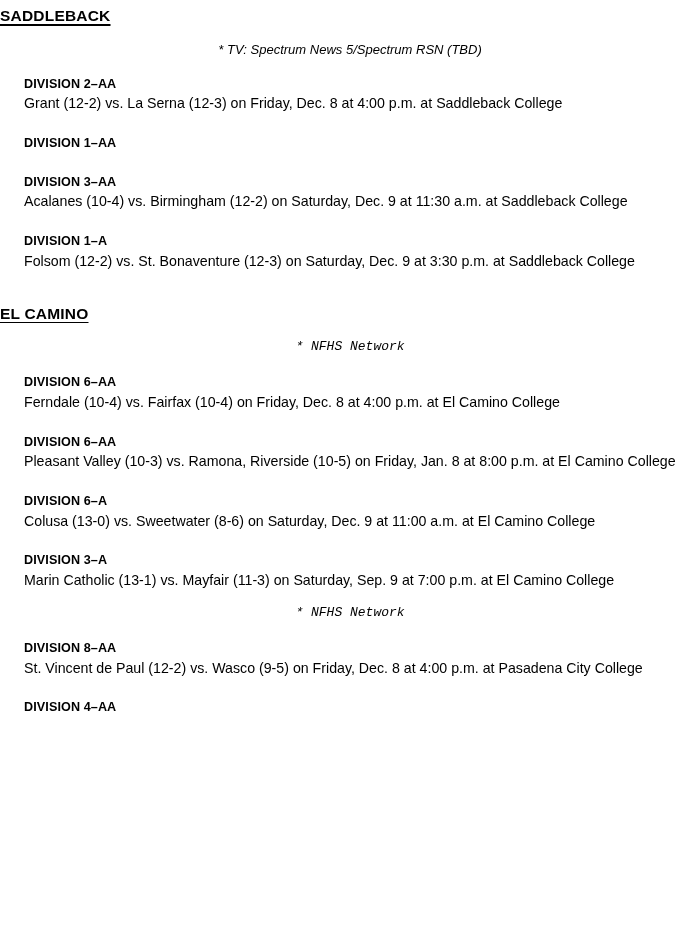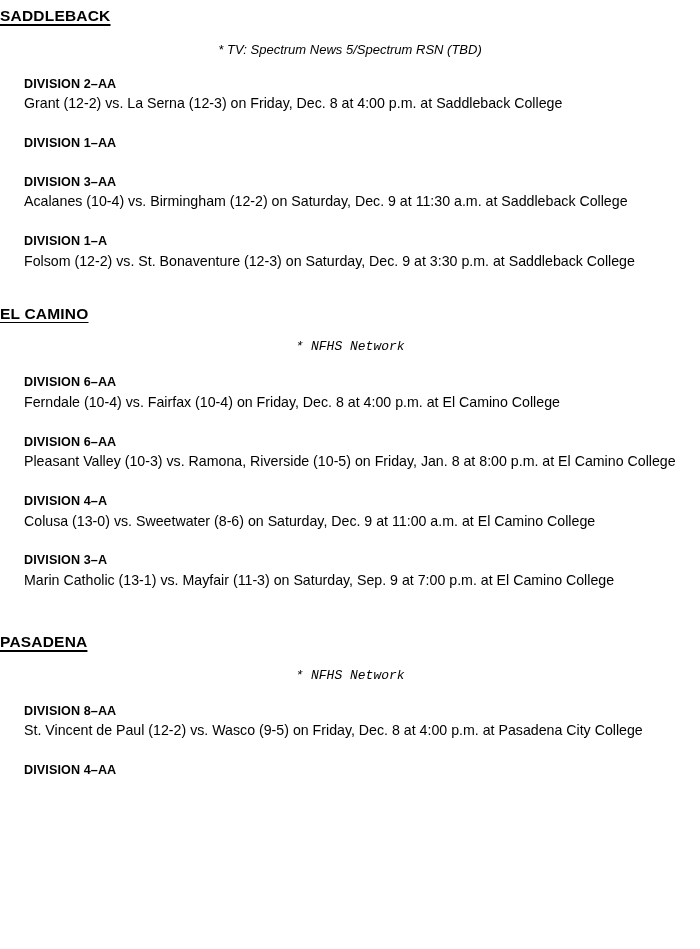--- a/index.html
+++ b/index.html
@@ -108,31 +108,30 @@
 
     <div class="game after-note">
       <div class="division">DIVISION 6–AA</div>
       <div class="matchup">Ferndale (10-4) vs. Fairfax (10-4) on Friday, Dec. 8 at 4:00 p.m. at El Camino College</div>
     </div>
     <div class="game">
       <div class="division">DIVISION 6–AA</div>
       <div class="matchup">Pleasant Valley (10-3) vs. Ramona, Riverside (10-5) on Friday, Jan. 8 at 8:00 p.m. at El Camino College</div>
     </div>
     <div class="game">
-      <div class="division">DIVISION 4–A</div>
+      <div class="division">DIVISION 6–A</div>
       <div class="matchup">Colusa (13-0) vs. Sweetwater (8-6) on Saturday, Dec. 9 at 11:00 a.m. at El Camino College</div>
     </div>
     <div class="game">
       <div class="division">DIVISION 3–A</div>
       <div class="matchup">Marin Catholic (13-1) vs. Mayfair (11-3) on Saturday, Sep. 9 at 7:00 p.m. at El Camino College</div>
     </div>
   </section>
 
   <section class="venue-block">
-    <h1 class="venue-header venue-gap-pas">PASADENA</h1>
     <p class="venue-note note-gap">* NFHS Network</p>
 
     <div class="game after-note">
       <div class="division">DIVISION 8–AA</div>
       <div class="matchup">St. Vincent de Paul (12-2) vs. Wasco (9-5) on Friday, Dec. 8 at 4:00 p.m. at Pasadena City College</div>
     </div>
     <div class="game">
       <div class="division">DIVISION 4–AA</div>
     </div>
 

